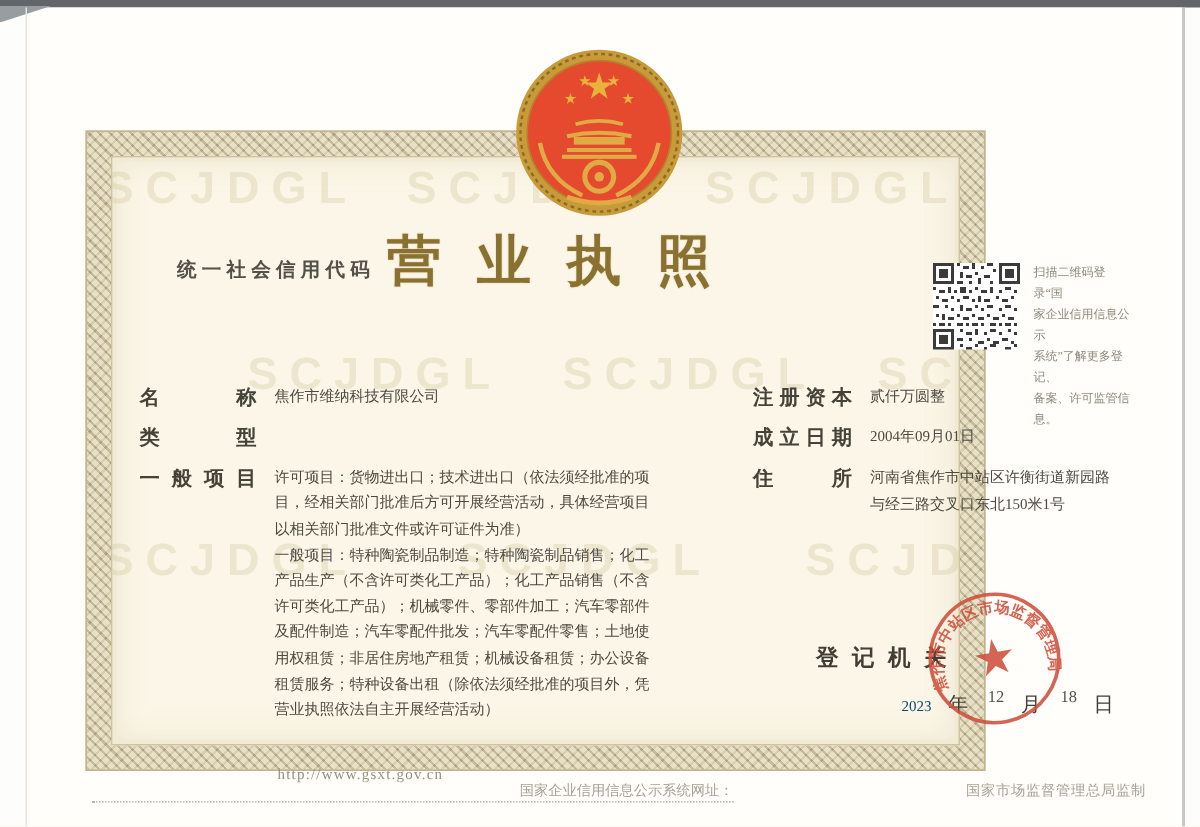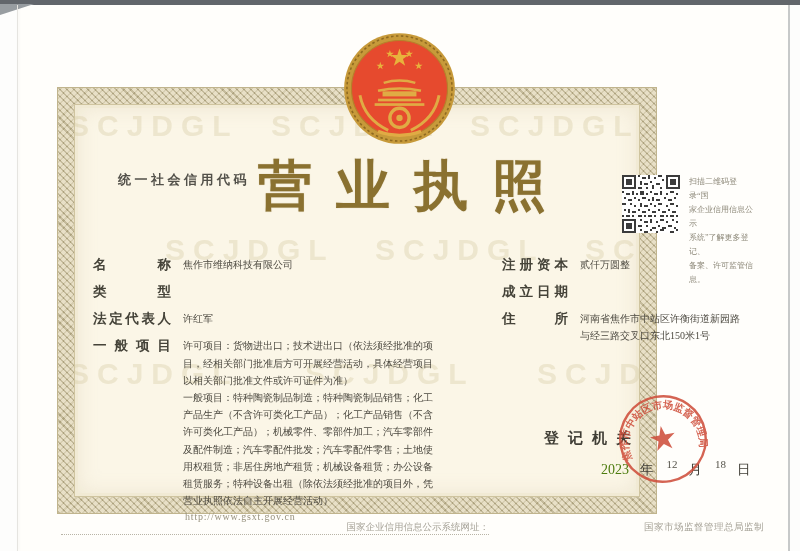--- a/index.html
+++ b/index.html
@@ -42,21 +42,21 @@
   
   .emblem { position:absolute; left:343px; top:32px; width:113px; height:113px; z-index:5; }
 
   
   .credit-code { position:absolute; left:95px; top:171px; z-index:4;margin-left:23px; }
   .credit-code .cc-label { font-size:13px; font-weight:bold; letter-spacing:3.5px; color:#53514a;
     font-family:"Liberation Sans","DejaVu Sans",sans-serif; }
   .credit-code .cc-value { margin-top:4px; font-size:14.5px; color:#3e3c36; letter-spacing:.6px; }
 
   .license-title { position:absolute; left:258px; top:150px; width:330px; z-index:4;
-    font-size:54px; font-weight:bold; letter-spacing:24px; color:#8a7130;
+    font-size:36px; font-weight:bold; letter-spacing:24px; color:#8a7130;
     text-shadow:0 0 1px rgba(120,95,35,.4); white-space:nowrap; }
 
   .qr-block { position:absolute; left:622px; top:175px; z-index:4; display:flex; }
   .qr-code { width:58px; height:58px; }
   .qr-caption { margin-left:9px; width:64px; font-size:8px; line-height:14px; color:#8e897a; }
 
   
   .fields-left { position:absolute; left:93px; top:256px; width:372px; z-index:4; }
   .fields-right { position:absolute; left:458px; top:256px; width:300px; z-index:4; }
   .row { display:flex; align-items:flex-start; margin-bottom:10px; }
@@ -65,21 +65,21 @@
     text-align:justify; text-align-last:justify;
   }
   .fields-left .lab { width:78px; }
   .fields-right .lab { width:66px;margin-left:44px; }
   .val { flex:1; padding-left:12px; font-size:10px; line-height:17.2px; color:#4c4940; white-space:pre-line; }
 
   
   .reg-authority { position:absolute; left:544px; top:429px; z-index:4;
     font-size:15px; font-weight:bold; letter-spacing:9px; color:#403e36; white-space:nowrap; }
   .reg-date { position:absolute; left:601px; top:461px; z-index:4; font-size:13.5px; color:#3f3d35; white-space:nowrap; }
-  .reg-date .num { font-size:14px; color:#4d7c0f; }
+  .reg-date .num { font-size:10px; color:#0c4a6e; }
   .reg-date .num-sup { font-size:11px; position:relative; top:-6px; color:#55534a; }
   .reg-date .unit { margin:0 4px; letter-spacing:2px; }
   .reg-date .gap-s { display:inline-block; width:7px; }
 
   .seal { position:absolute; left:616px; top:392px; width:94px; height:94px; z-index:6;
     transform:rotate(-10deg); opacity:.88; }
 
   
   .footer-left { position:absolute; left:58px; top:521px; z-index:4; display:flex; align-items:flex-end;
     font-size:9.5px; color:#a5a196; font-family:"Liberation Sans","DejaVu Sans",sans-serif;flex-direction:column; }
@@ -259,24 +259,20 @@
 
 <div class="fields-left">
   <div class="row">
     <span class="lab">名称</span>
     <span class="val">焦作市维纳科技有限公司</span>
   </div>
   <div class="row">
     <span class="lab">类型</span>
   </div>
   <div class="row">
-    <span class="lab">法定代表人</span>
-    <span class="val">许红军</span>
-  </div>
-  <div class="row">
     <span class="lab">一般项目</span>
     <span class="val">许可项目：货物进出口；技术进出口（依法须经批准的项
 目，经相关部门批准后方可开展经营活动，具体经营项目
 以相关部门批准文件或许可证件为准）
 一般项目：特种陶瓷制品制造；特种陶瓷制品销售；化工
 产品生产（不含许可类化工产品）；化工产品销售（不含
 许可类化工产品）；机械零件、零部件加工；汽车零部件
 及配件制造；汽车零配件批发；汽车零配件零售；土地使
 用权租赁；非居住房地产租赁；机械设备租赁；办公设备
 租赁服务；特种设备出租（除依法须经批准的项目外，凭
@@ -284,20 +280,21 @@
   </div>
 </div>
 
 <div class="fields-right">
   <div class="row">
     <span class="lab">注册资本</span>
     <span class="val">贰仟万圆整</span>
   </div>
   <div class="row">
     <span class="lab">成立日期</span>
+    <span class="val">2004年09月01日</span>
   </div>
   <div class="row">
     <span class="lab">住所</span>
     <span class="val">河南省焦作市中站区许衡街道新园路
 与经三路交叉口东北150米1号</span>
   </div>
 </div>
 
 <div class="reg-authority">登记机关</div>
 <div class="reg-date">

